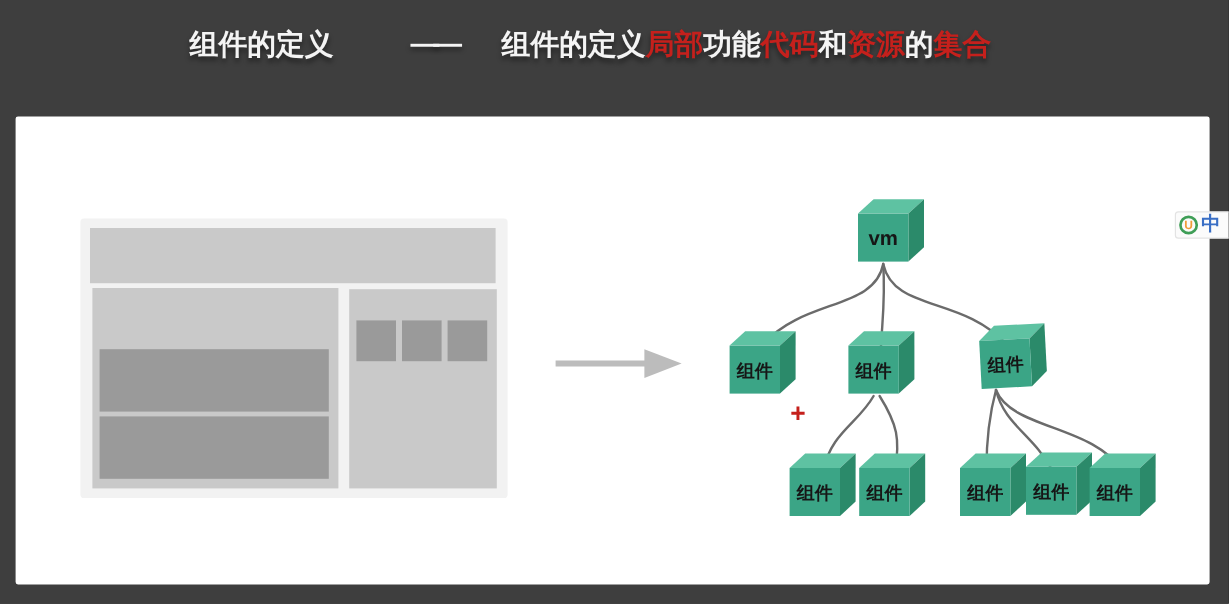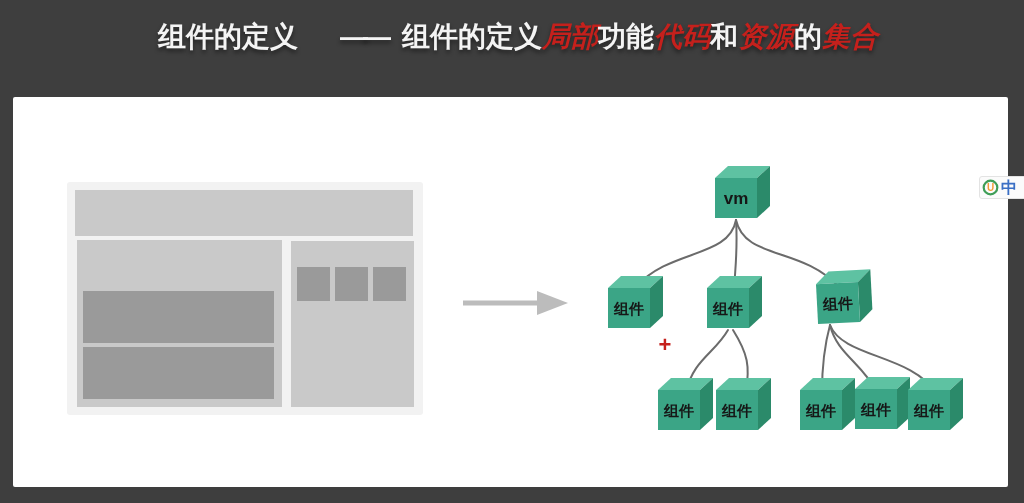--- a/index.html
+++ b/index.html
@@ -5,27 +5,28 @@
   html,body{margin:0;padding:0;background:#222;}
   .canvas{
     position:relative;width:1024px;height:503px;overflow:hidden;
     background:var(--bg-dark,#3e3e3e);
     font-family:"Liberation Sans","DejaVu Sans",sans-serif;
   }
   
   .title{
     position:absolute;top:16px;left:158px;height:42px;
     display:flex;align-items:center;
-    font-size:28px;font-weight:bold;color:#f4f4f4;
+    font-size:24px;font-weight:bold;color:#f4f4f4;
     text-shadow:0 3px 4px rgba(0,0,0,.45);
     white-space:nowrap;
+    gap:22px;
   }
   .title .t-left{margin-right:42px;}
   .title .t-dash{margin-right:16px;letter-spacing:-5px;}
-  .title .red{color:var(--accent-red,#c5201c);font-style:italic;}
+  .title .red{color:var(--accent-red,#c5201c);}
   
   .stage{
     position:absolute;left:13px;top:97px;width:995px;height:390px;
     background:#ffffff;border-radius:2px;
   }
   
   .wireframe{
     position:absolute;left:54px;top:85px;width:356px;height:233px;
     background:var(--wireframe-bg,#f2f2f2);border-radius:3px;
   }

